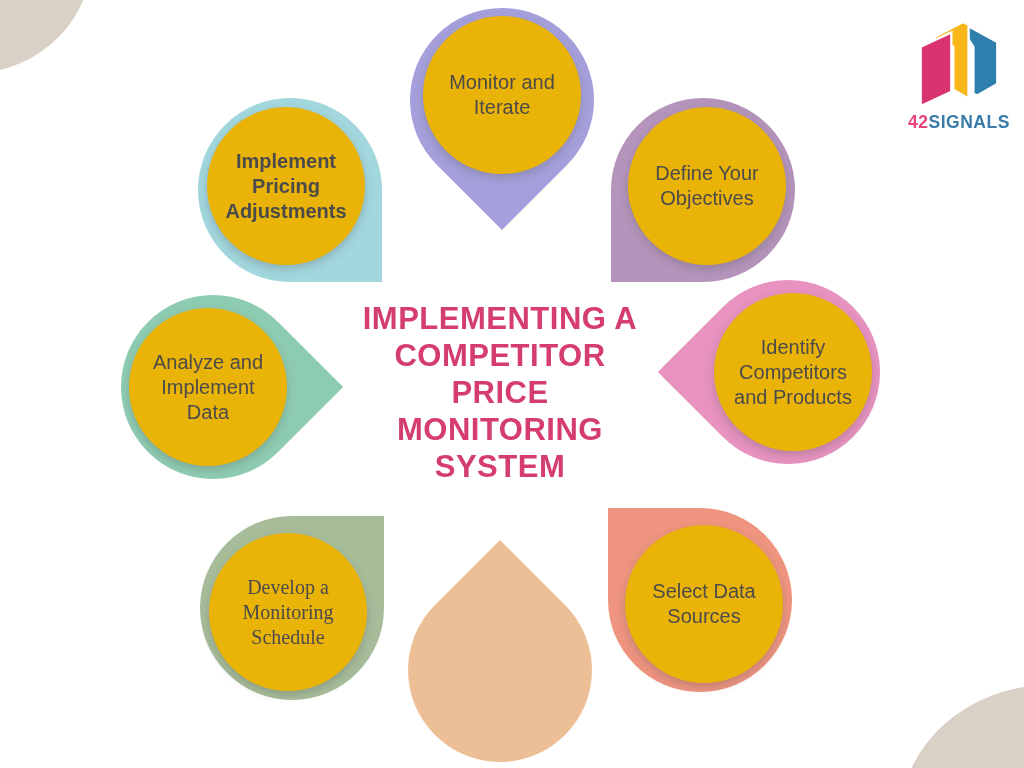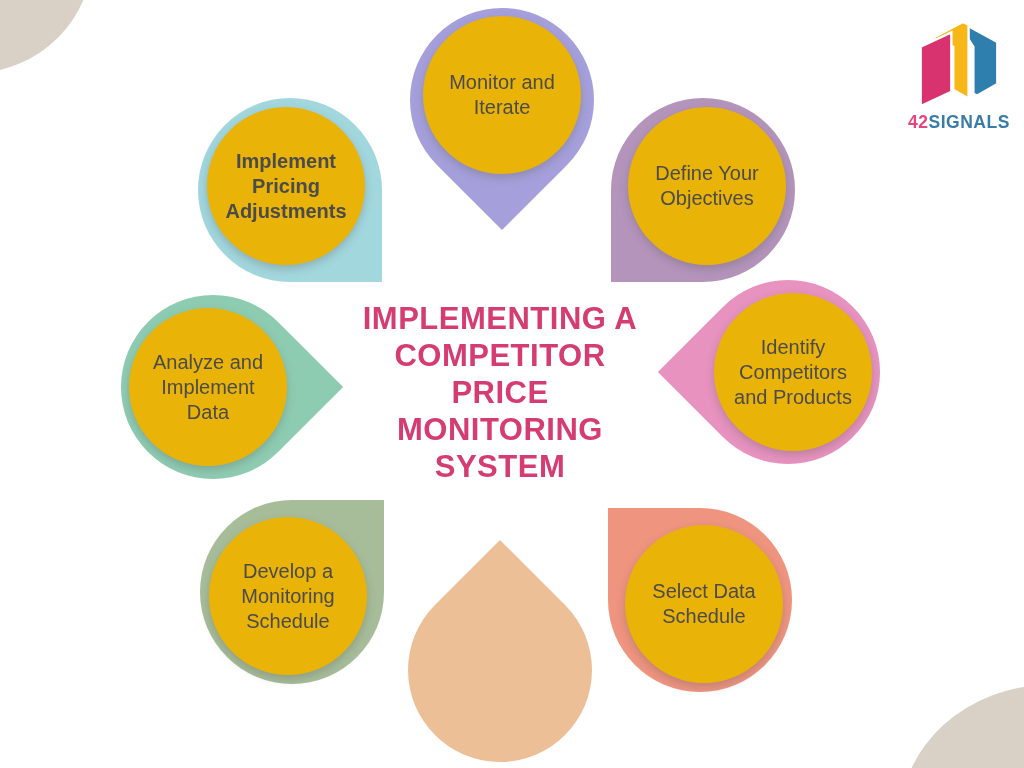--- a/index.html
+++ b/index.html
@@ -40,21 +40,21 @@
   .bubble span {
     display:block; text-align:center; white-space:pre-line;
     font-size:20px; line-height:25px; color:#4b4b4b; padding:0 6px;
   }
 
   .n1 { left:410px; top:8px;   --rot:-45deg; --ox:0px;  --oy:-5px; }
   .n2 { left:611px; top:98px;  --rot:0deg;   --ox:4px;  --oy:-4px; }
   .n3 { left:696px; top:280px; --rot:45deg;  --ox:5px;  --oy:0px;  }
   .n4 { left:608px; top:508px; --rot:90deg;  --ox:4px;  --oy:4px;  }
   .n5 { left:408px; top:578px; --rot:135deg; --ox:0px;  --oy:5px;  }
-  .n6 { left:200px; top:500px; --rot:180deg; --ox:-4px; --oy:4px;  }
+  .n6 { left:200px; top:516px;font-family:Liberation Serif, serif; --rot:180deg; --ox:-4px; --oy:4px;  }
   .n7 { left:121px; top:295px; --rot:225deg; --ox:-5px; --oy:0px;  }
   .n8 { left:198px; top:98px;font-weight:bold;  --rot:270deg; --ox:-4px; --oy:-4px; }
 
   
   .logo { position:absolute; left:900px; top:18px; width:118px; text-align:center; }
   .logo svg { display:block; margin:0 auto; }
   .logo-text { font-size:17.5px; font-weight:bold; letter-spacing:.5px; margin-top:2px; }
   .logo-text .num  { color:#e8457f; }
   .logo-text .name { color:#3a7ca9; }
 </style>
@@ -94,21 +94,21 @@
       <span>Identify
 Competitors
 and Products</span>
     </div>
   </div>
 
   <div class="node n4" style="--c: #ef947f;">
     <div class="teardrop"></div>
     <div class="bubble">
       <span>Select Data
-Schedule</span>
+Sources</span>
     </div>
   </div>
 
   <div class="node n5" style="--c: #edbf97;">
     <div class="teardrop"></div>
   </div>
 
   <div class="node n6" style="--c: #a7bd99;">
     <div class="teardrop"></div>
     <div class="bubble">

